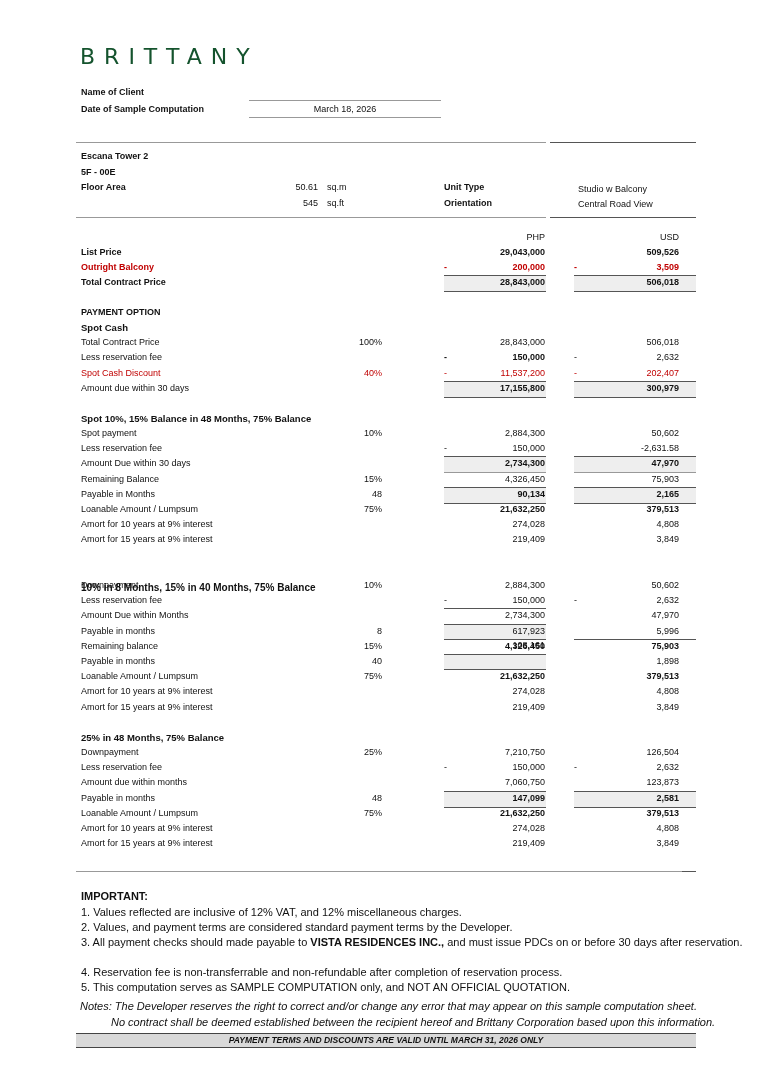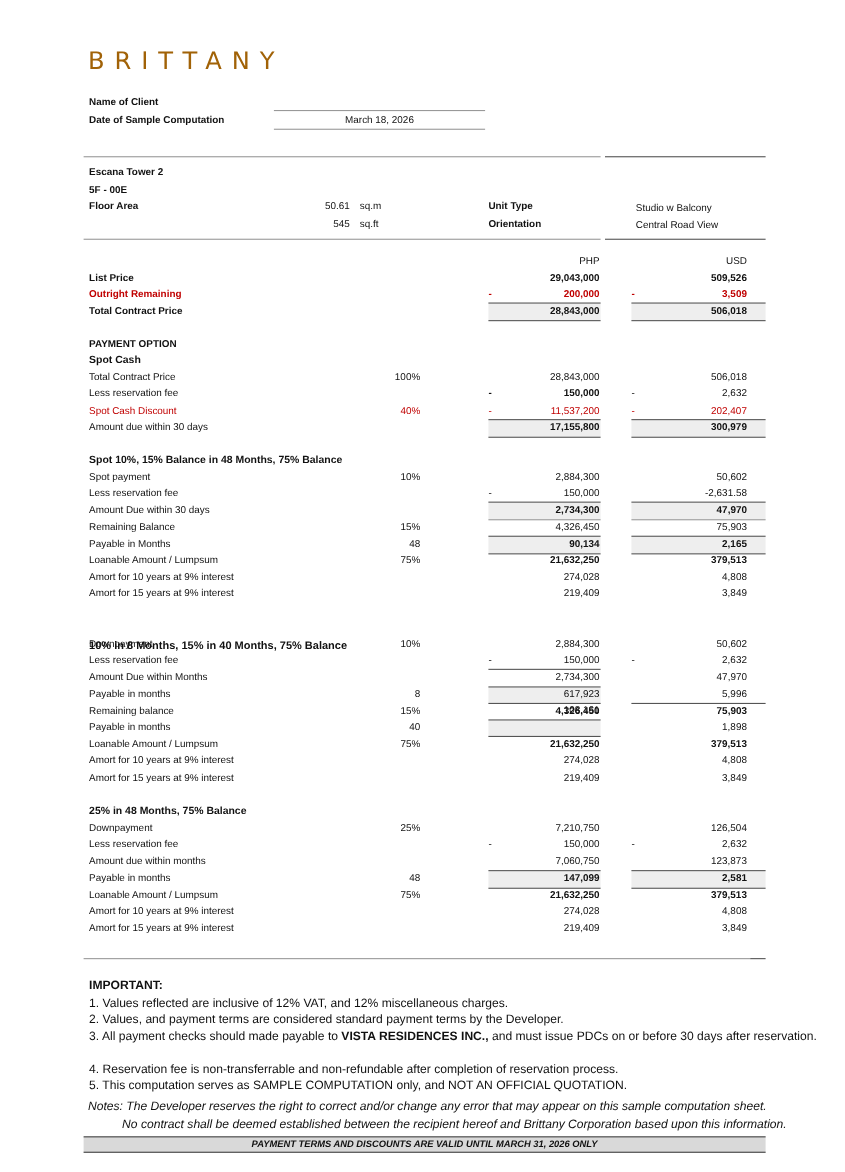--- a/index.html
+++ b/index.html
@@ -1,19 +1,19 @@
 <!DOCTYPE html>
 <html><head>
 <meta charset="utf-8">
 <style>
   html, body { margin:0; padding:0; background:#ffffff; }
   body { width:768px; height:1065px; position:relative; overflow:hidden;
          font-family:"Liberation Sans", sans-serif; color:#111; font-size:9px; }
   .abs { position:absolute; }
-  .logo { left:80px; top:44px; font-size:22px; letter-spacing:9px; font-weight:400; color:#a16207;
+  .logo { left:80px; top:44px; font-size:22px; letter-spacing:9px; font-weight:400; color:#14532d;
           font-family:"DejaVu Sans", sans-serif; }
   .b { font-weight:bold; }
   .red { color:#c00000; }
   .lbl { left:81px; white-space:nowrap; }
   .hline { position:absolute; height:0; border-top:1px solid #999; }
   .hline.dark { border-top:1.5px solid #555; }
   .r { text-align:right; white-space:nowrap; }
   .c { text-align:center; white-space:nowrap; }
   .php { left:450px; width:95px; }
   .usd { left:578px; width:101px; }
@@ -57,21 +57,21 @@
 
 <div class="abs r php" style="top:232px;">PHP</div>
 <div class="abs r usd" style="top:232px;">USD</div>
 
 <div id="pricing">
     <div class="abs lbl b" style="top:247px;">List Price</div>
     <div class="abs dash dphp b" style="top:247px;"></div>
     <div class="abs r php b" style="top:247px;">29,043,000</div>
     <div class="abs dash dusd b" style="top:247px;"></div>
     <div class="abs r usd b" style="top:247px;">509,526</div>
-    <div class="abs lbl b red" style="top:262px;">Outright Remaining</div>
+    <div class="abs lbl b red" style="top:262px;">Outright Balcony</div>
     <div class="abs dash dphp b red" style="top:262px;">-</div>
     <div class="abs r php b red" style="top:262px;">200,000</div>
     <div class="abs dash dusd b red" style="top:262px;">-</div>
     <div class="abs r usd b red" style="top:262px;">3,509</div>
     <div class="shade" style="left:444px;top:276px;width:102px;height:15px;"></div>
     <div class="shade" style="left:574px;top:276px;width:122px;height:15px;"></div>
     <div class="hline dark" style="left:444px;top:275px;width:102px;"></div>
     <div class="hline dark" style="left:574px;top:275px;width:122px;"></div>
     <div class="hline dark" style="left:444px;top:291px;width:102px;"></div>
     <div class="hline dark" style="left:574px;top:291px;width:122px;"></div>

